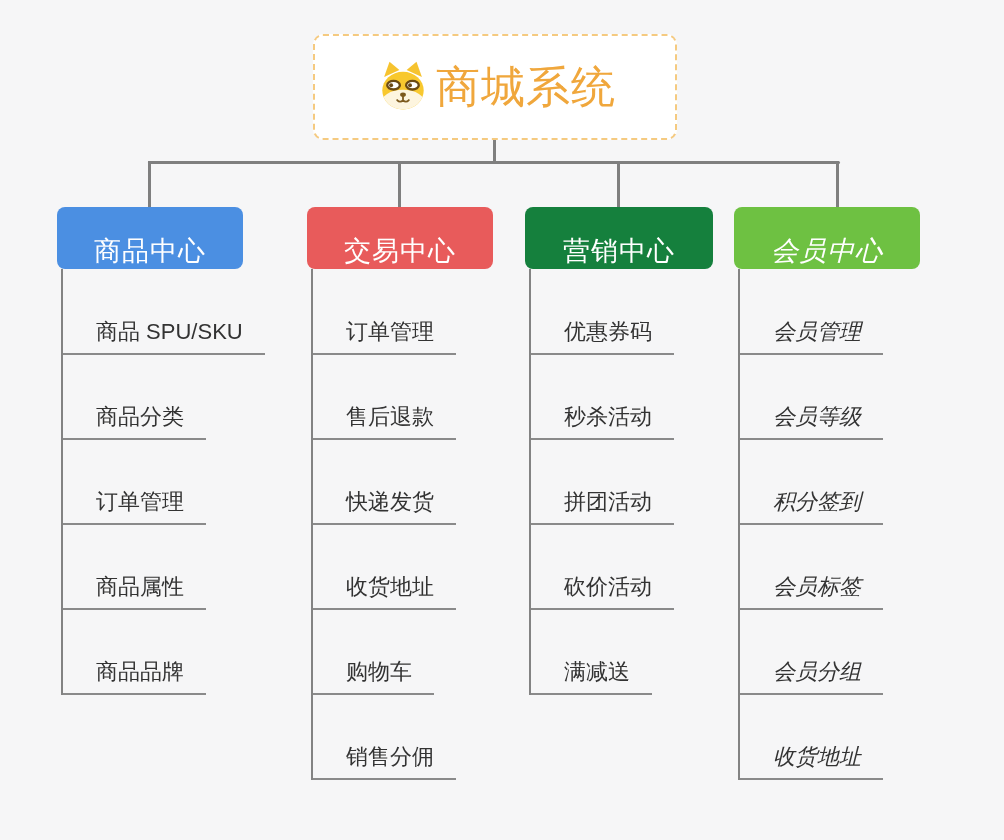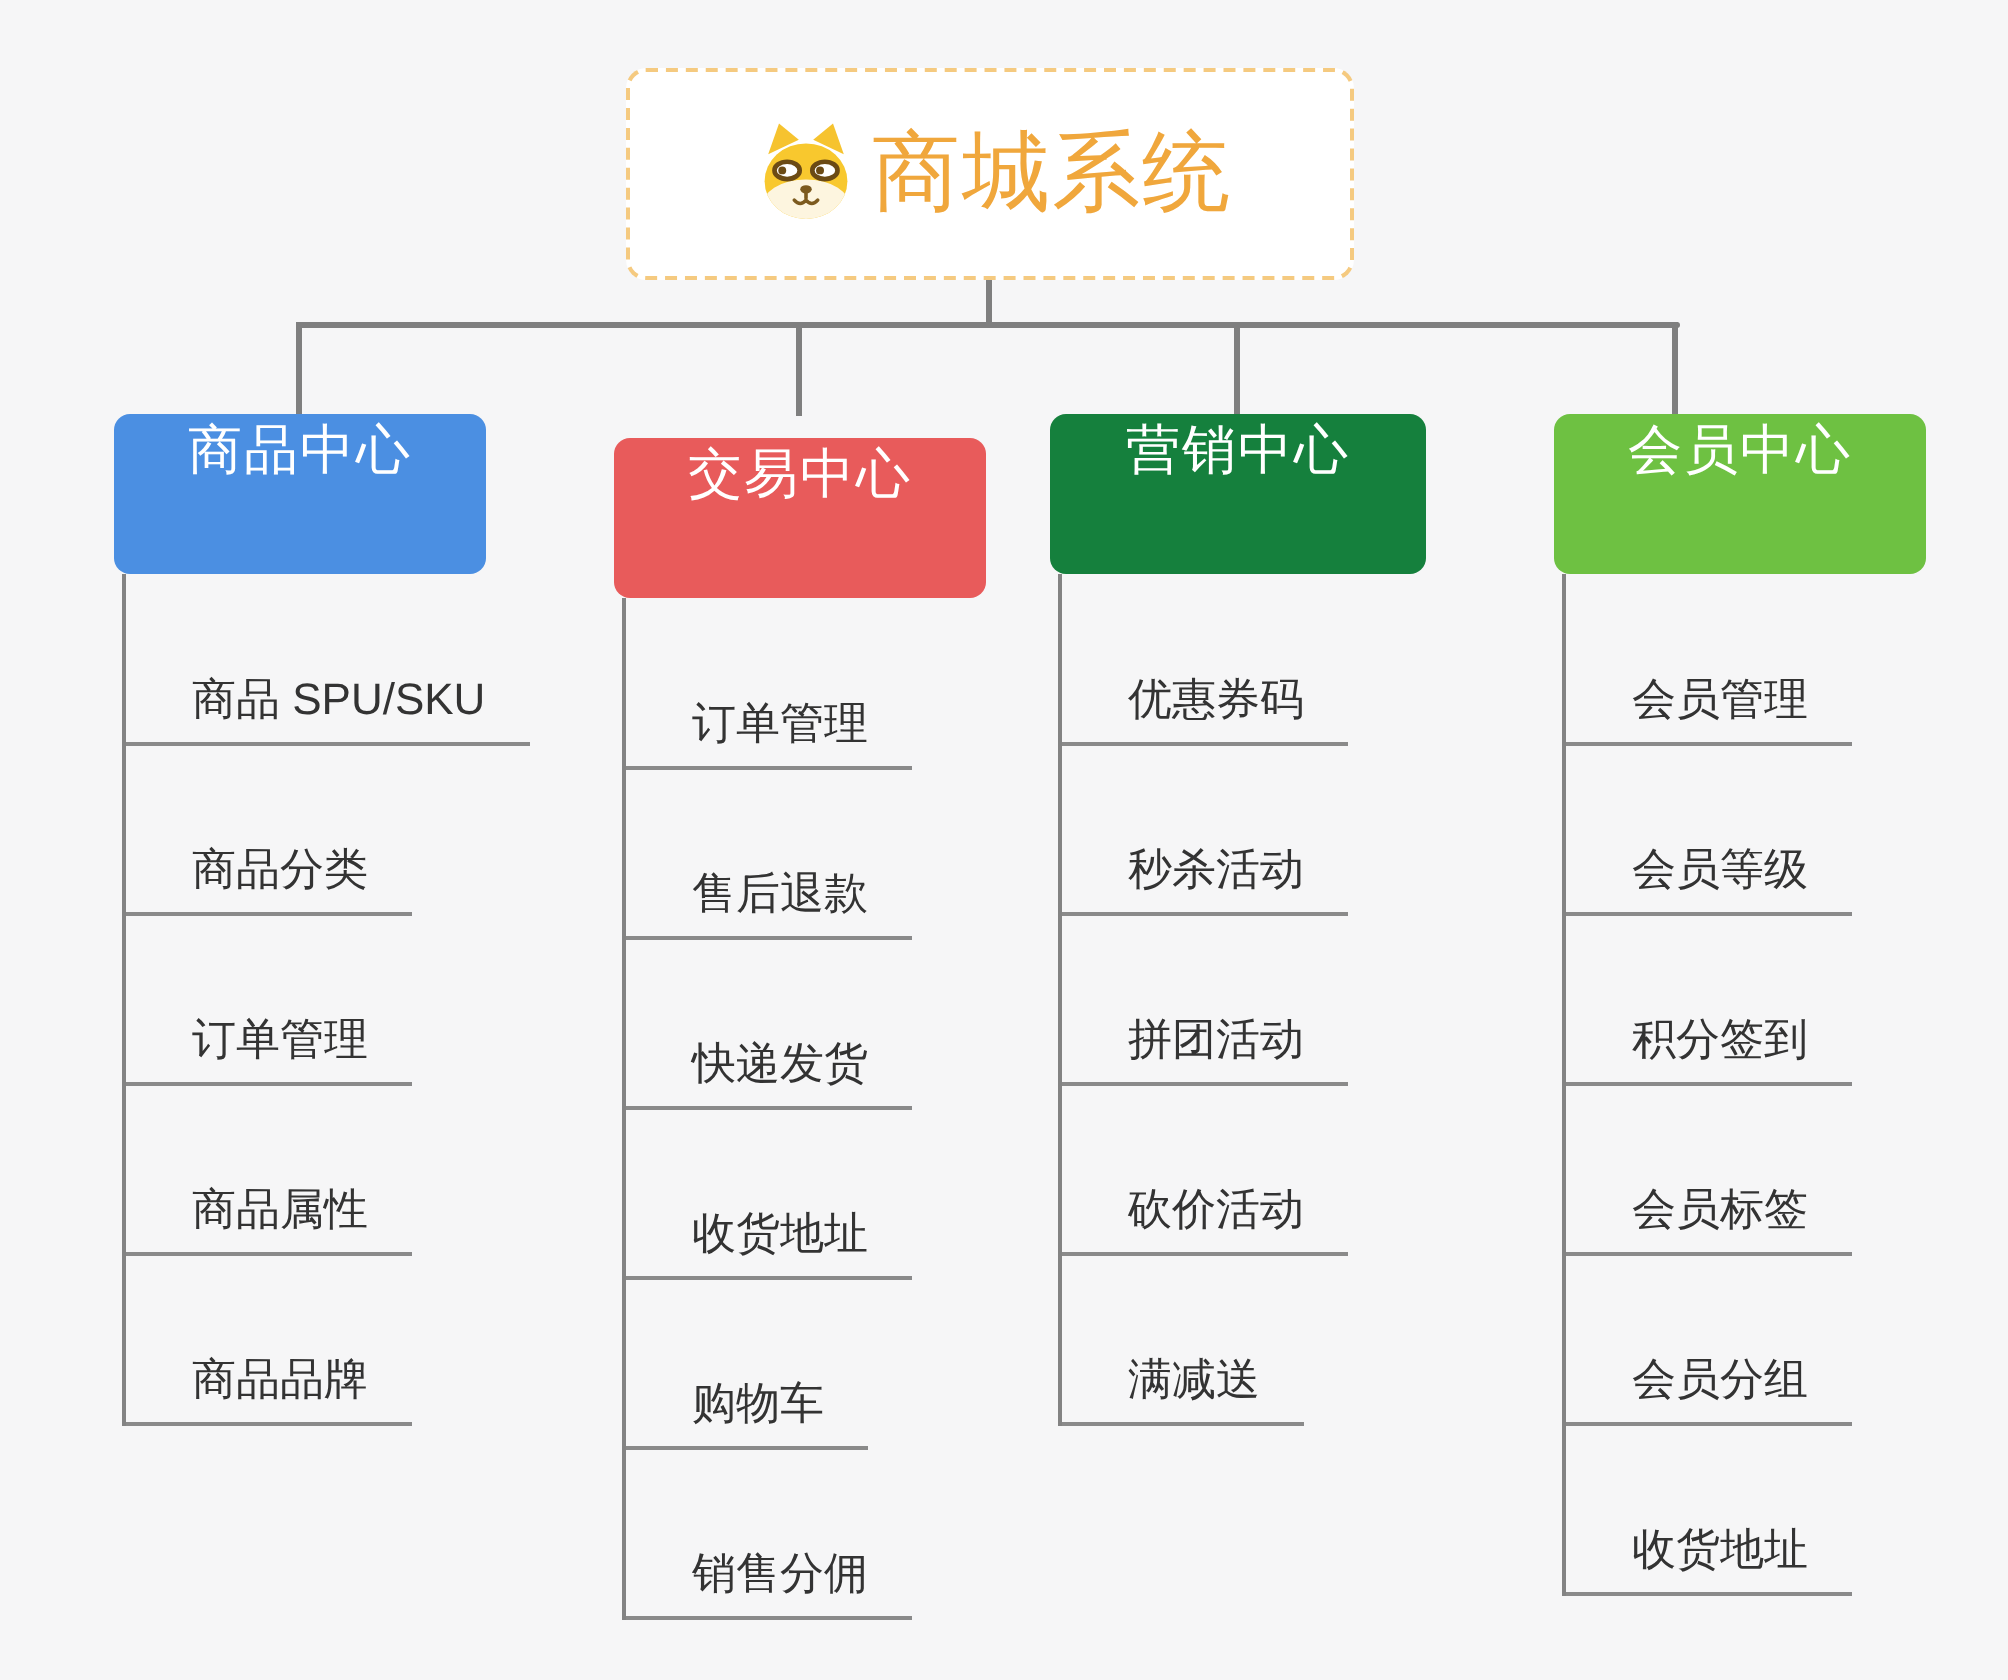--- a/index.html
+++ b/index.html
@@ -38,25 +38,25 @@
     color:#f0a73c;
     letter-spacing:1px;
     line-height:1;
   }
 
   
   .branch{position:absolute;top:207px;}
   .branch-1{left:57px;}
   .branch-2{left:307px;}
   .branch-3{left:525px;}
-  .branch-4{left:777px;}
+  .branch-4{left:734px;font-style:italic;}
   .branch-header{
-    width:186px;height:80px;
+    width:186px;height:62px;
     border-radius:8px;
-    display:flex;align-items:flex-start;justify-content:center;
+    display:flex;align-items:flex-end;justify-content:center;
     color:#ffffff;
     font-size:27px;
     font-weight:500;
     letter-spacing:1px;
     box-sizing:border-box;
   }
   .branch-3 .branch-header{width:188px;}
   .branch-items{
     margin-left:4px;
     border-left:2px solid #838383;
@@ -130,21 +130,21 @@
       <div class="leaf">
           <span class="leaf-label">商品属性</span>
         </div>
       <div class="leaf">
           <span class="leaf-label">商品品牌</span>
         </div>
     </div>
   </div>
 
   <div class="branch branch-2">
-    <div class="branch-header" style="background-color: rgb(232, 91, 91); margin-top: 12px;">
+    <div class="branch-header" style="background-color: rgb(232, 91, 91);">
       <span>交易中心</span>
     </div>
     <div class="branch-items">
       <div class="leaf">
           <span class="leaf-label">订单管理</span>
         </div>
       <div class="leaf">
           <span class="leaf-label">售后退款</span>
         </div>
       <div class="leaf">

